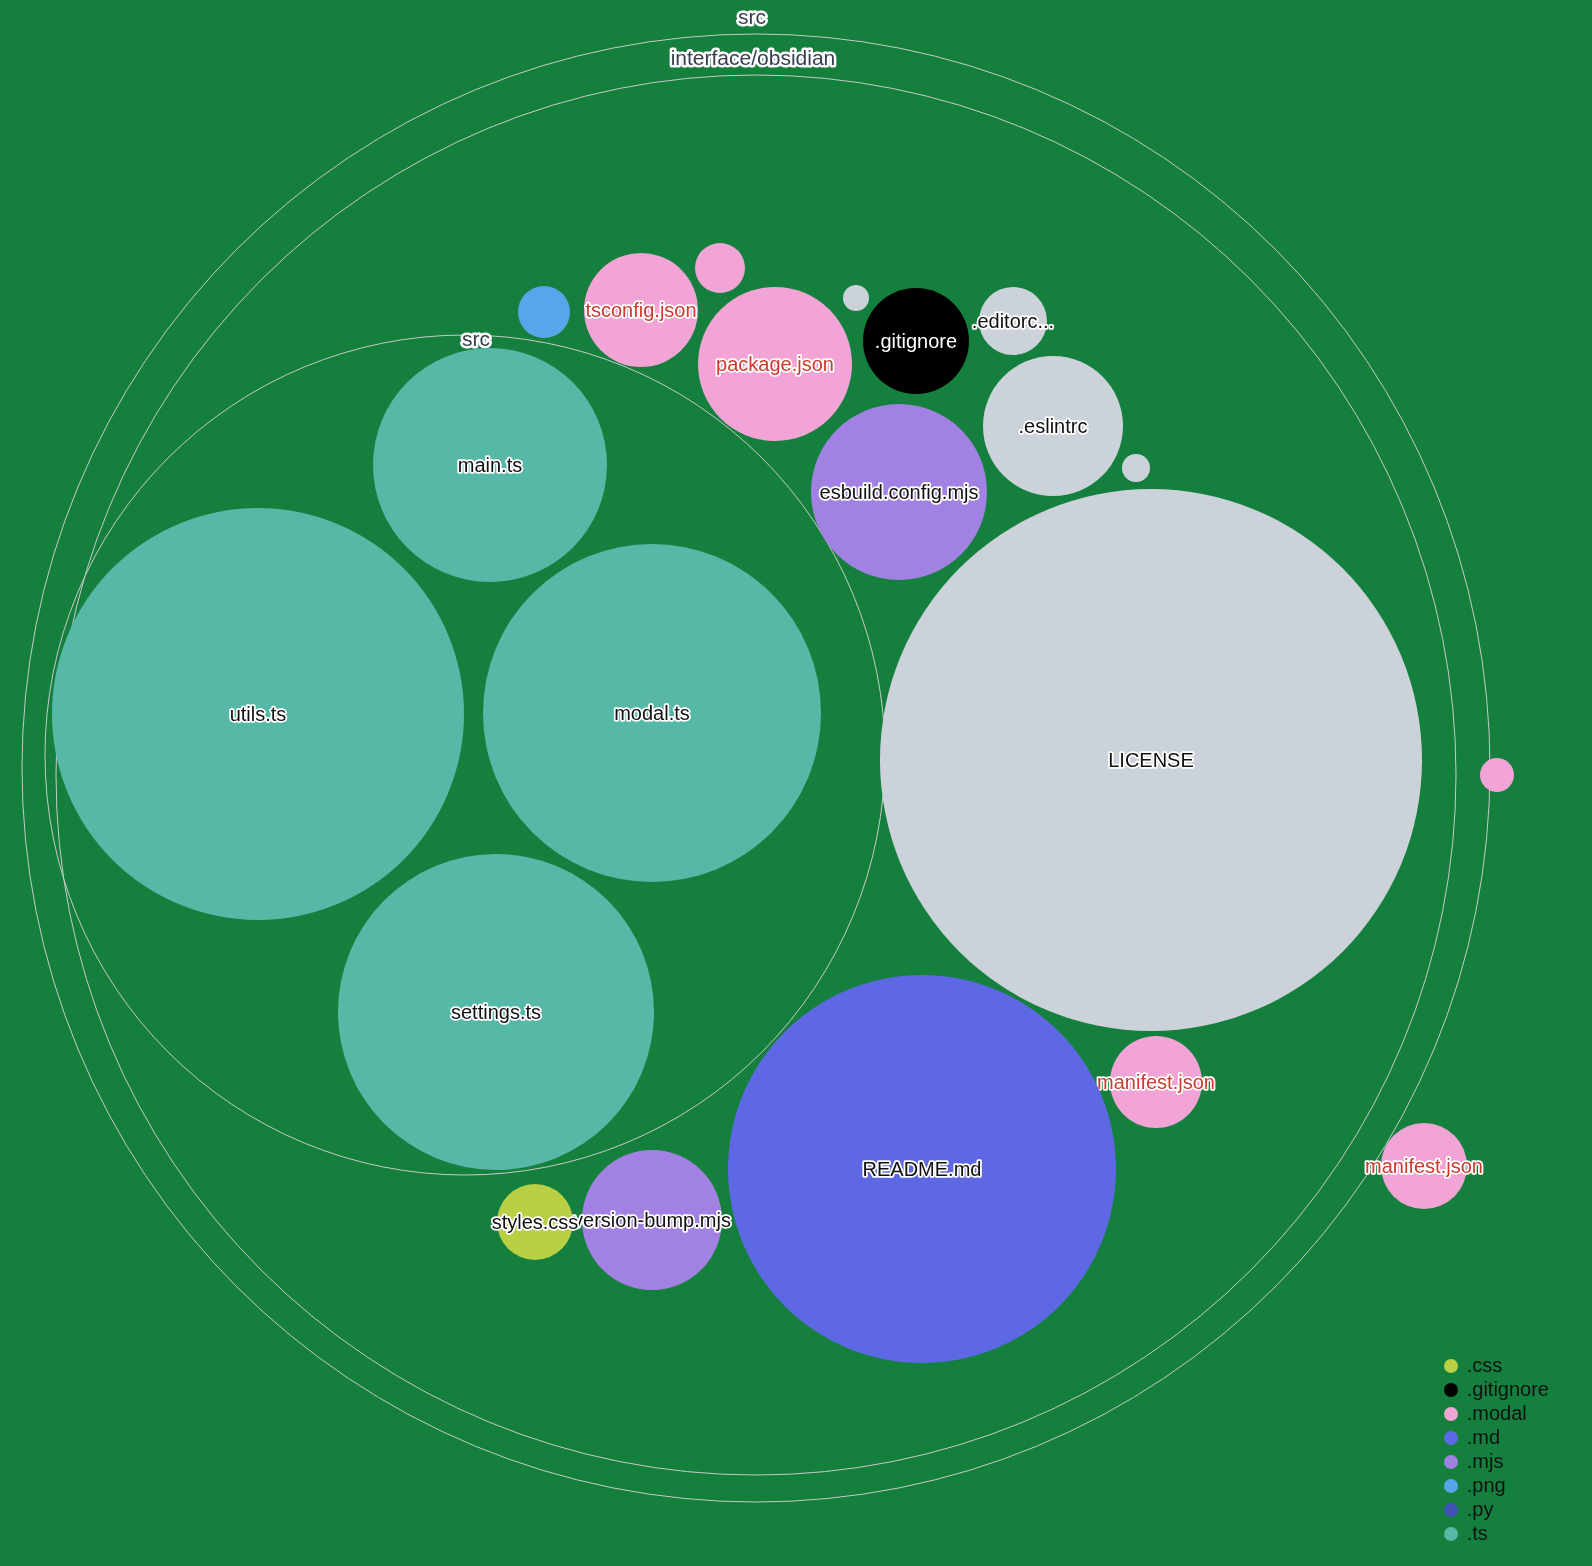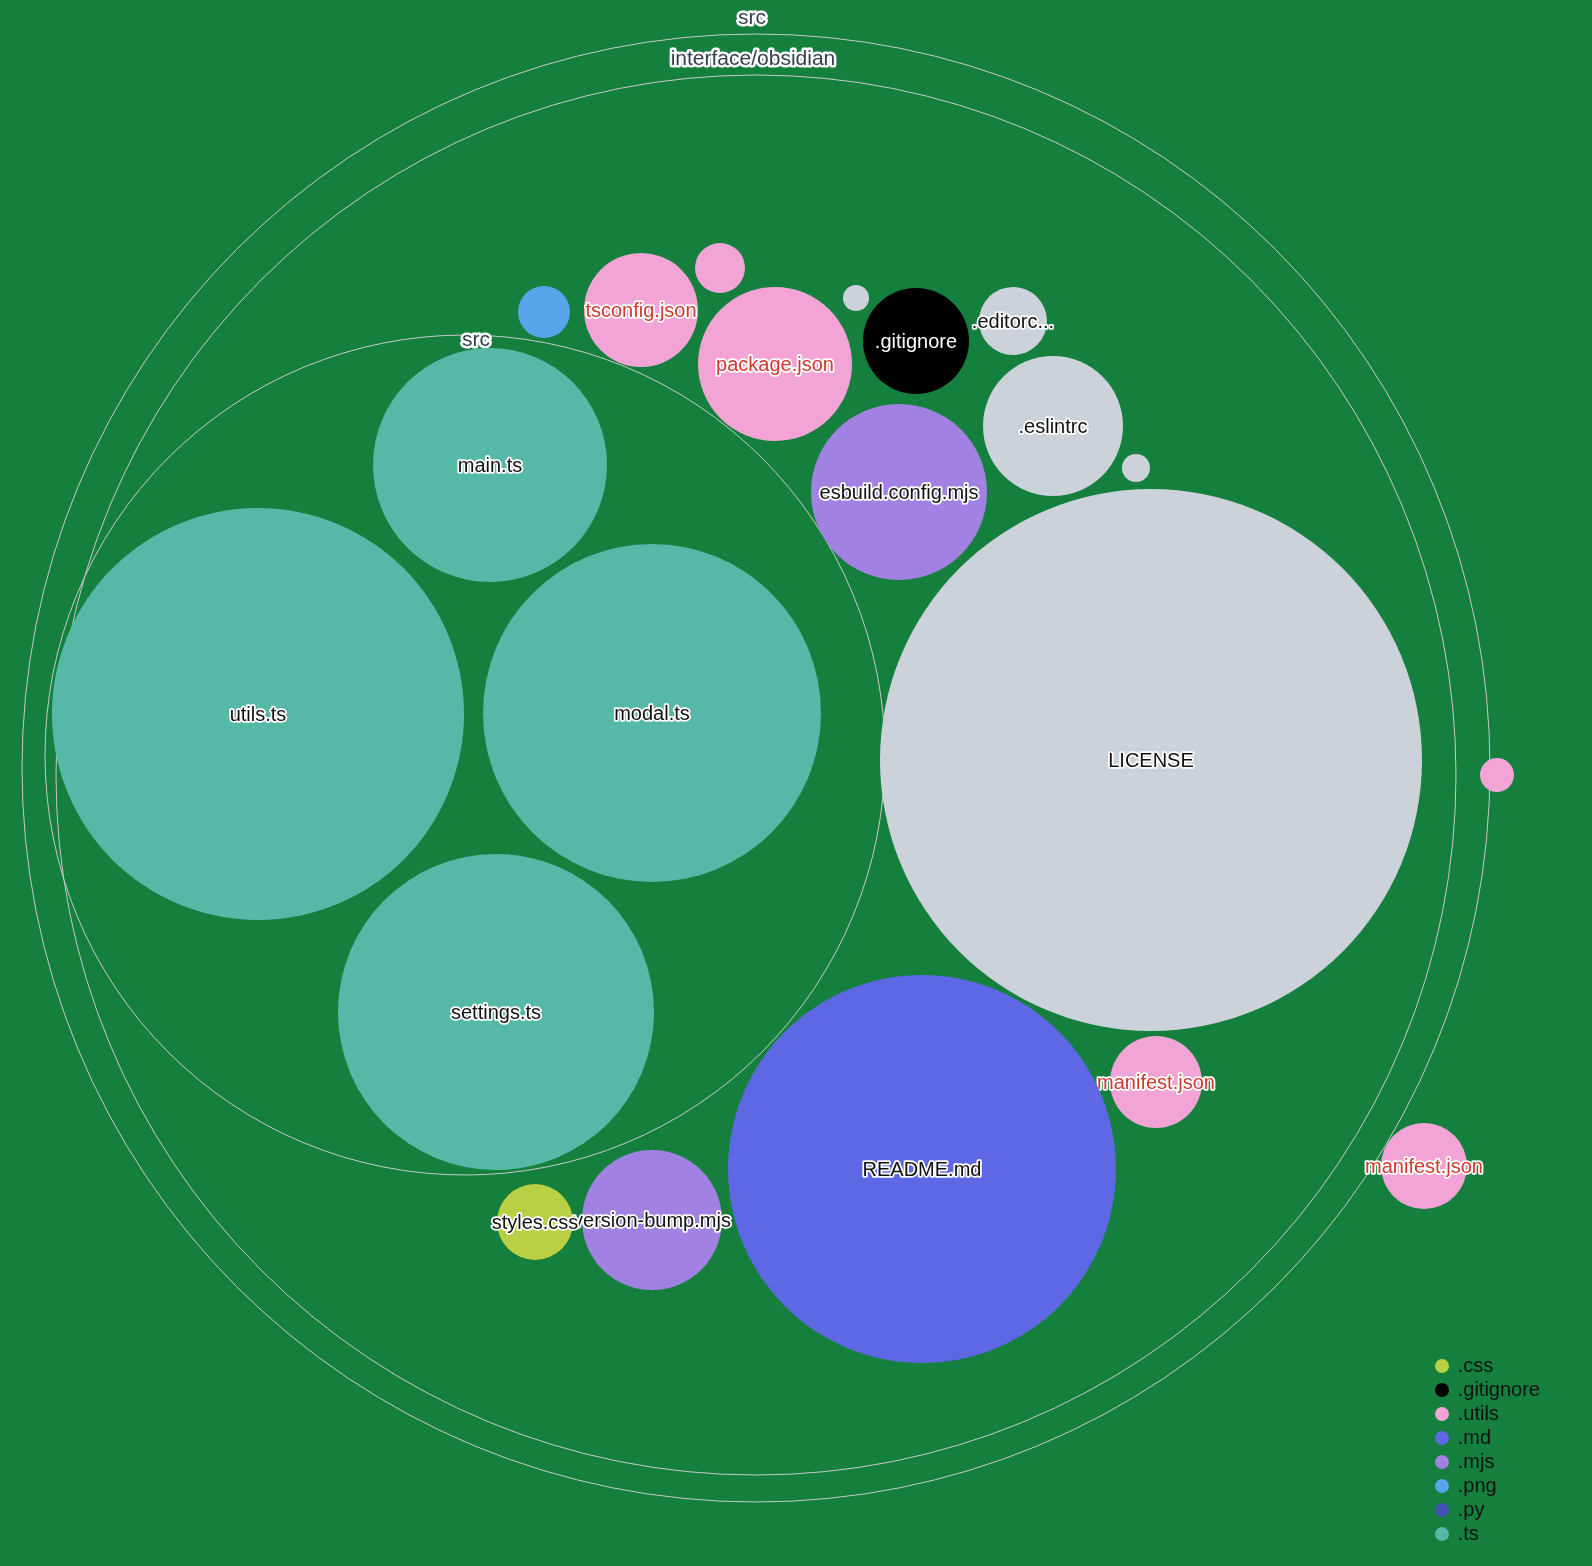--- a/index.html
+++ b/index.html
@@ -32,21 +32,21 @@
     dominant-baseline:central;
     fill:#34404e;
     paint-order:stroke;
     stroke:#ffffff;
     stroke-width:5px;
     stroke-linejoin:round;
     font-family:"Liberation Sans", sans-serif;
   }
   .legend {
     position:absolute;
-    right:52px; bottom:22px;
+    right:43px; bottom:22px;
     display:flex; flex-direction:column; gap:3px;
   }
   .legend-row {
     display:flex; align-items:center; gap:9px;
     font-size:20px; color:#111111; line-height:21px;
   }
   .legend-dot {
     width:14px; height:14px; border-radius:50%;
     flex:0 0 auto;
   }
@@ -104,21 +104,21 @@
       <div class="legend-row">
         <span class="legend-dot" style="background: rgb(185, 207, 68);"></span>
         <span>.css</span>
       </div>
       <div class="legend-row">
         <span class="legend-dot" style="background: rgb(0, 0, 0);"></span>
         <span>.gitignore</span>
       </div>
       <div class="legend-row">
         <span class="legend-dot" style="background: rgb(241, 164, 213);"></span>
-        <span>.utils</span>
+        <span>.modal</span>
       </div>
       <div class="legend-row">
         <span class="legend-dot" style="background: rgb(94, 104, 229);"></span>
         <span>.md</span>
       </div>
       <div class="legend-row">
         <span class="legend-dot" style="background: rgb(161, 129, 226);"></span>
         <span>.mjs</span>
       </div>
       <div class="legend-row">

